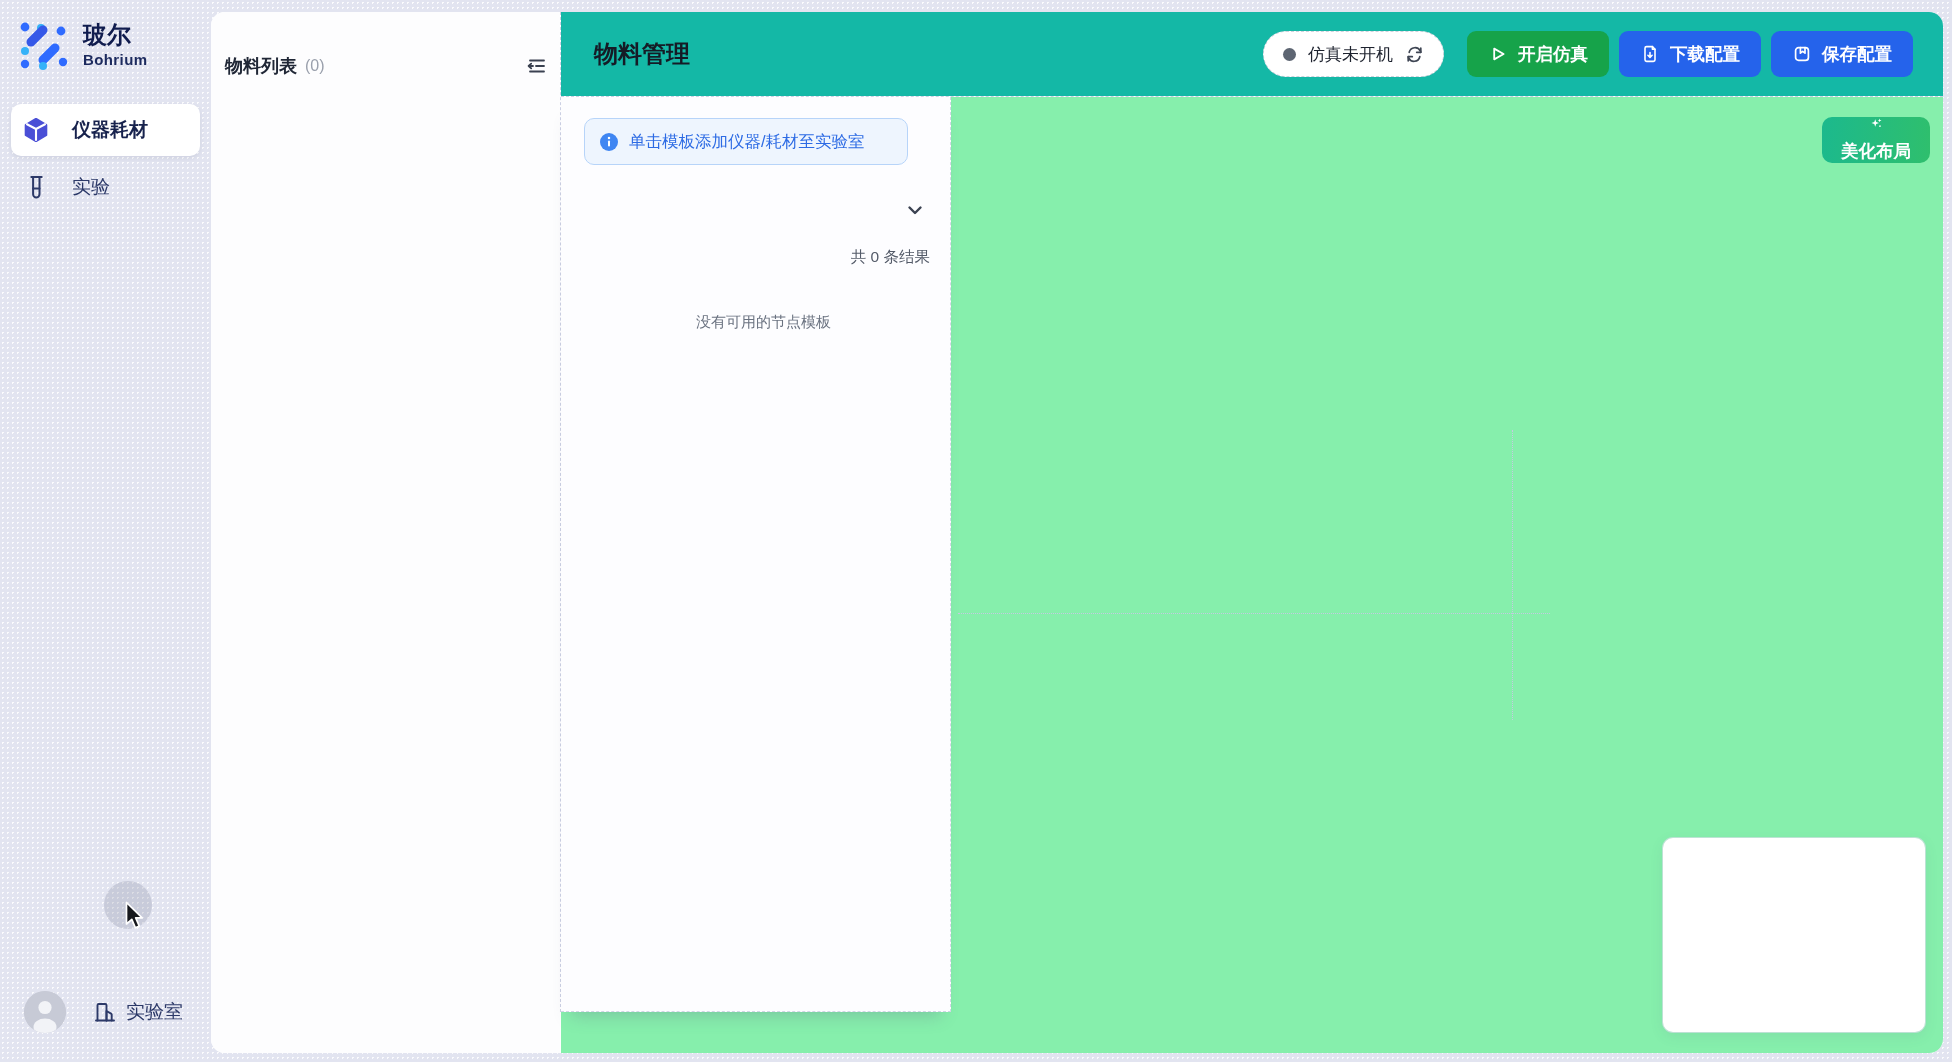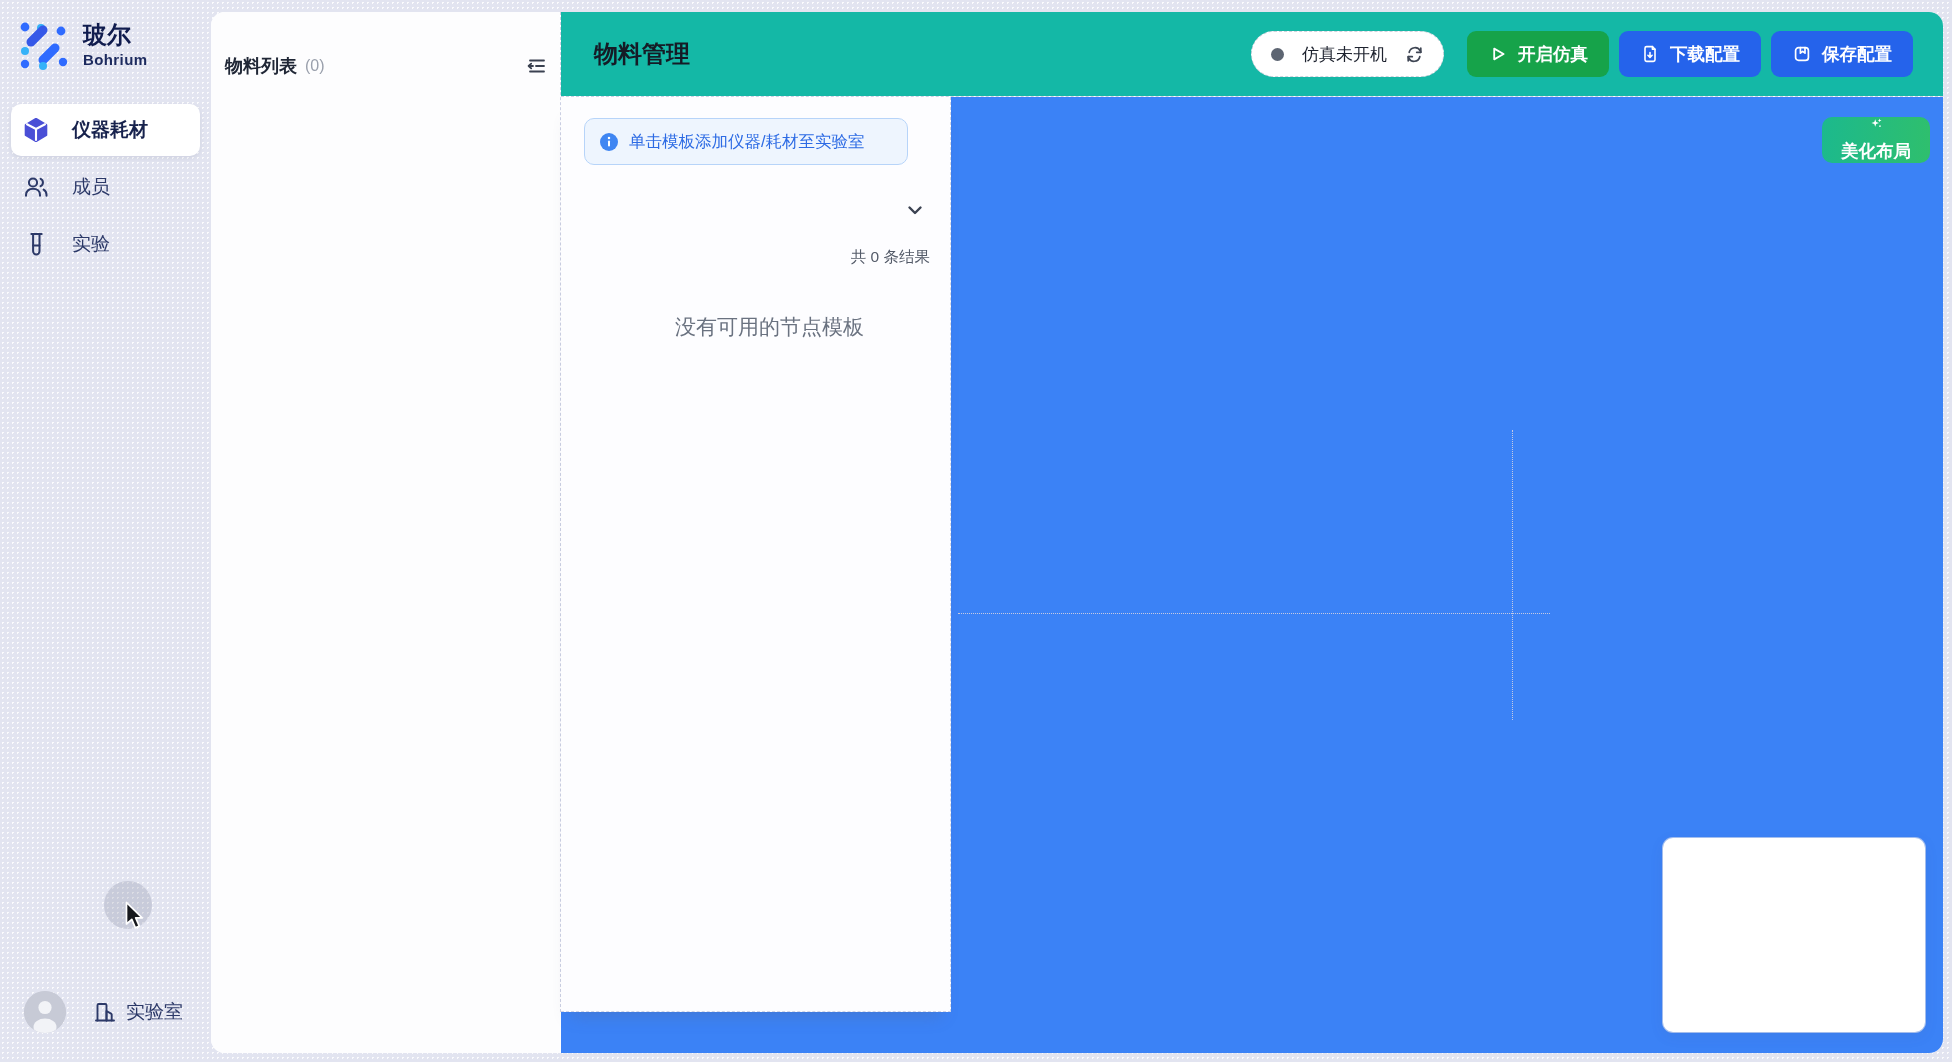--- a/index.html
+++ b/index.html
@@ -35,48 +35,48 @@
   .list-count { font-size:16px; color:#9aa0ac; margin-left:8px; }
   .collapse-btn { margin-left:auto; width:24px; height:24px; display:flex; align-items:center; justify-content:center; cursor:pointer; }
   .v-divider { position:absolute; left:349px; top:0; height:1000px; width:0; border-left:1px dashed #ccd0e4; }
   
   .main { position:absolute; left:350px; top:0; right:0; height:100%; }
   .main-header { position:absolute; left:0; right:0; top:0; height:84px; display:flex; align-items:center; padding:0 30px 0 33px; background:#14b8a6; }
   .h-divider { position:absolute; left:0; right:0; top:84px; border-top:1px dashed #ccd0e4; }
   .page-title { font-size:24px; font-weight:bold; color:#151b26; }
   .header-actions { margin-left:auto; display:flex; align-items:center; gap:10px; }
   .status-pill { height:46px; border:1px dashed #cfd2dc; border-radius:23px; background:#fff;
-                 display:flex; align-items:center; gap:18px; padding:0 19px; margin-right:13px; cursor:default; }
+                 display:flex; align-items:center; gap:12px; padding:0 19px; margin-right:13px; cursor:default; }
   .status-dot { width:13px; height:13px; border-radius:50%; background:#5d6572; }
   .status-text { font-size:17px; font-weight:500; color:#1d222e; }
   .btn { height:46px; border:none; border-radius:9px; display:flex; align-items:center; gap:10px;
          padding:0 21px; font-size:17.5px; font-weight:600; color:#fff; cursor:pointer;
          font-family:"Liberation Sans","DejaVu Sans",sans-serif; }
   .btn-green { background:#16a34a; }
   .btn-blue  { background:#2563eb; }
   
-  .canvas { position:absolute; left:0; right:0; top:85px; bottom:0; background:#3b82f6; }
+  .canvas { position:absolute; left:0; right:0; top:85px; bottom:0; background:#86efac; }
   .template-panel { position:absolute; left:0; top:0; width:390px; height:915px; background:#fdfdff;
                     border-right:1px dashed #d2d5e6; border-bottom:1px dashed #d2d5e6;
                     box-shadow:0 14px 16px -10px rgba(90,98,130,.28); }
   .banner { position:absolute; left:23px; top:21px; width:324px; height:47px;
             background:#eef5fe; border:1px solid #b7d4f9; border-radius:10px;
             display:flex; align-items:center; gap:11px; padding:0 15px;
             color:#2d6be4; font-size:16.5px; cursor:default; }
   .info-badge { width:18px; height:18px; flex:none; }
   .search-input { position:absolute; left:23px; top:88px; width:309px; height:48px;
                   border:1px solid #d3d6de; border-radius:8px; padding:0 14px;
                   font-size:17px; color:#333a46; background:#fff; outline:none;
                   font-family:"Liberation Sans","DejaVu Sans",sans-serif; }
   .search-input::placeholder { color:#a7acb8; }
   .chevron-btn { position:absolute; left:341px; top:100px; width:26px; height:26px;
                  display:flex; align-items:center; justify-content:center; cursor:pointer; }
   .result-count { position:absolute; top:150px; right:20px; font-size:15.5px; color:#545b69;text-align:center; }
-  .empty-message { position:absolute; left:14px; width:100%; top:216px; text-align:center;
-                   font-size:21px; color:#6a7280; }
+  .empty-message { position:absolute; left:8px; width:100%; top:216px; text-align:center;
+                   font-size:15px; color:#6a7280; }
   .beautify-btn { position:absolute; top:20px; right:13px; height:46px; border:none; border-radius:10px;
                   display:flex; align-items:center; gap:10px; padding:0 19px;
                   color:#fff; font-size:17.5px; font-weight:600; cursor:pointer;
                   background:linear-gradient(95deg,#1cb98d 0%,#2fbf6d 100%);
                   font-family:"Liberation Sans","DejaVu Sans",sans-serif;flex-direction:column; }
   .guide-v { position:absolute; left:951px; top:333px; height:290px; width:0; border-left:1px dotted #c5c9e2; }
   .guide-h { position:absolute; left:397px; top:516px; width:592px; height:0; border-top:1px dotted #c5c9e2; }
   .minimap { position:absolute; left:1102px; top:741px; width:262px; height:194px; background:#fff;
              border-radius:10px; box-shadow:0 0 0 1px rgba(220,223,235,.65), 0 4px 14px rgba(80,90,130,.10); }
   
@@ -114,31 +114,20 @@
         <svg width="26" height="26" viewBox="0 0 26 26">
           <path d="M13 2.2 L23 8 V18 L13 23.8 L3 18 V8 Z" fill="#4a4fd6" stroke="#4a4fd6" stroke-width="2.6" stroke-linejoin="round"></path>
           <path d="M13 12 V23 M13 12 L4 7.2 M13 12 L22 7.2" stroke="#fff" stroke-width="2.1" stroke-linecap="round"></path>
         </svg>
       </span>
       <span>仪器耗材</span>
     </div>
     <div class="nav-item">
       <span class="nav-icon">
         <svg width="26" height="26" viewBox="0 0 26 26" fill="none" stroke="#2c3968" stroke-width="2" stroke-linecap="round" stroke-linejoin="round">
-          <circle cx="10" cy="8.5" r="4.1"></circle>
-          <path d="M3 21.8 v-.9 c0-3.8 3.1-6.2 7-6.2 s7 2.4 7 6.2 v.9"></path>
-          <path d="M17.6 4.8 a4.1 4.1 0 0 1 0 7.4"></path>
-          <path d="M20.6 15.6 c1.9 1 2.9 2.7 2.9 5.1 v1.1"></path>
-        </svg>
-      </span>
-      <span>成员</span>
-    </div>
-    <div class="nav-item">
-      <span class="nav-icon">
-        <svg width="26" height="26" viewBox="0 0 26 26" fill="none" stroke="#2c3968" stroke-width="2" stroke-linecap="round" stroke-linejoin="round">
           <path d="M16.5 3 v17.2 a3.2 3.2 0 0 1-6.4 0 V3"></path>
           <path d="M8.3 3 h10.4"></path>
           <path d="M16.5 14.5 h-6.4"></path>
         </svg>
       </span>
       <span>实验</span>
     </div>
   </nav>
 
   <div class="sidebar-footer">

